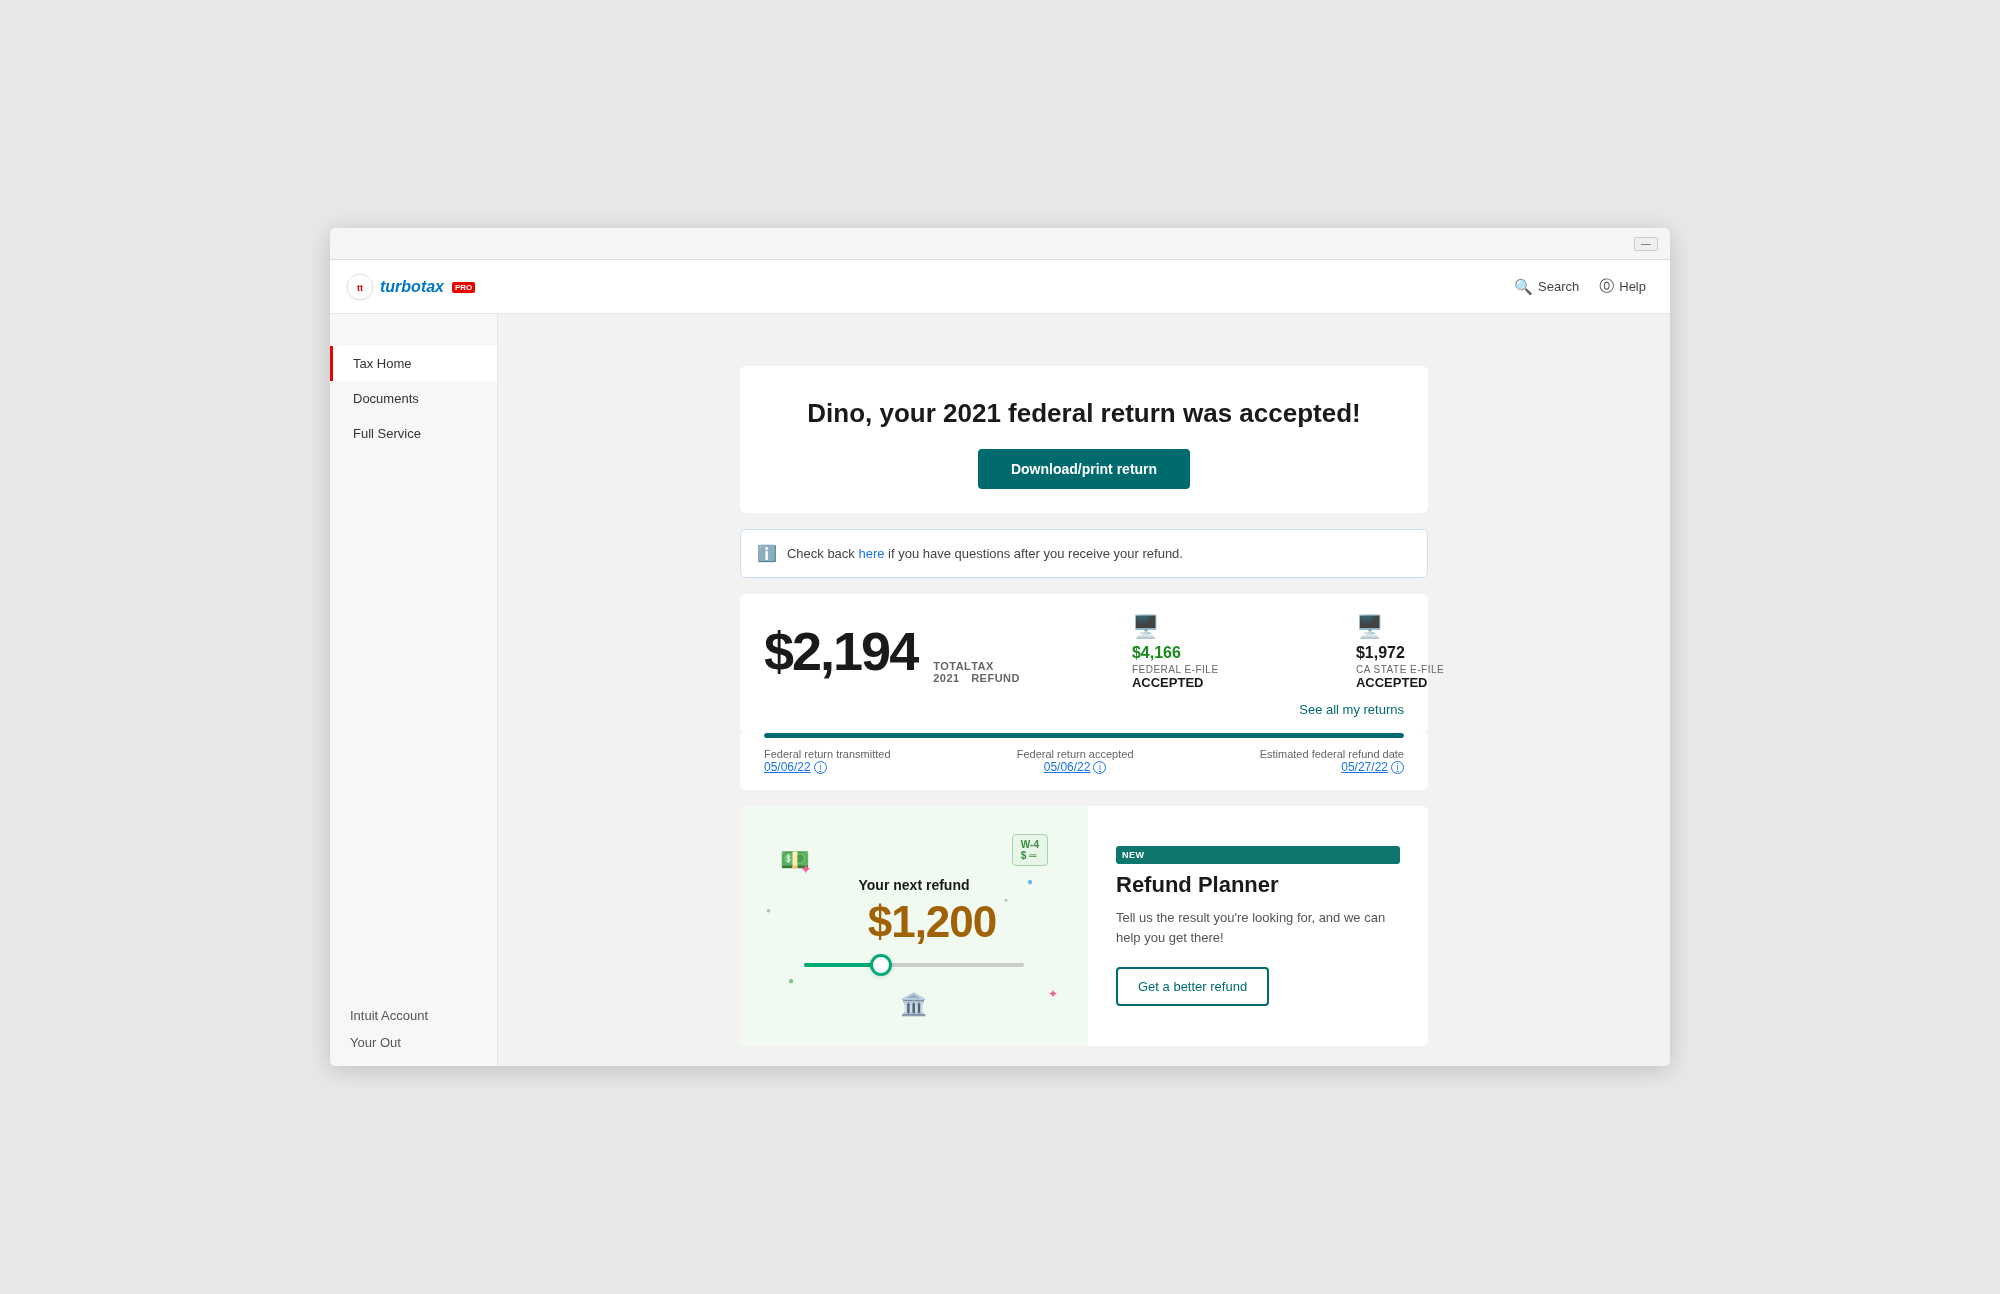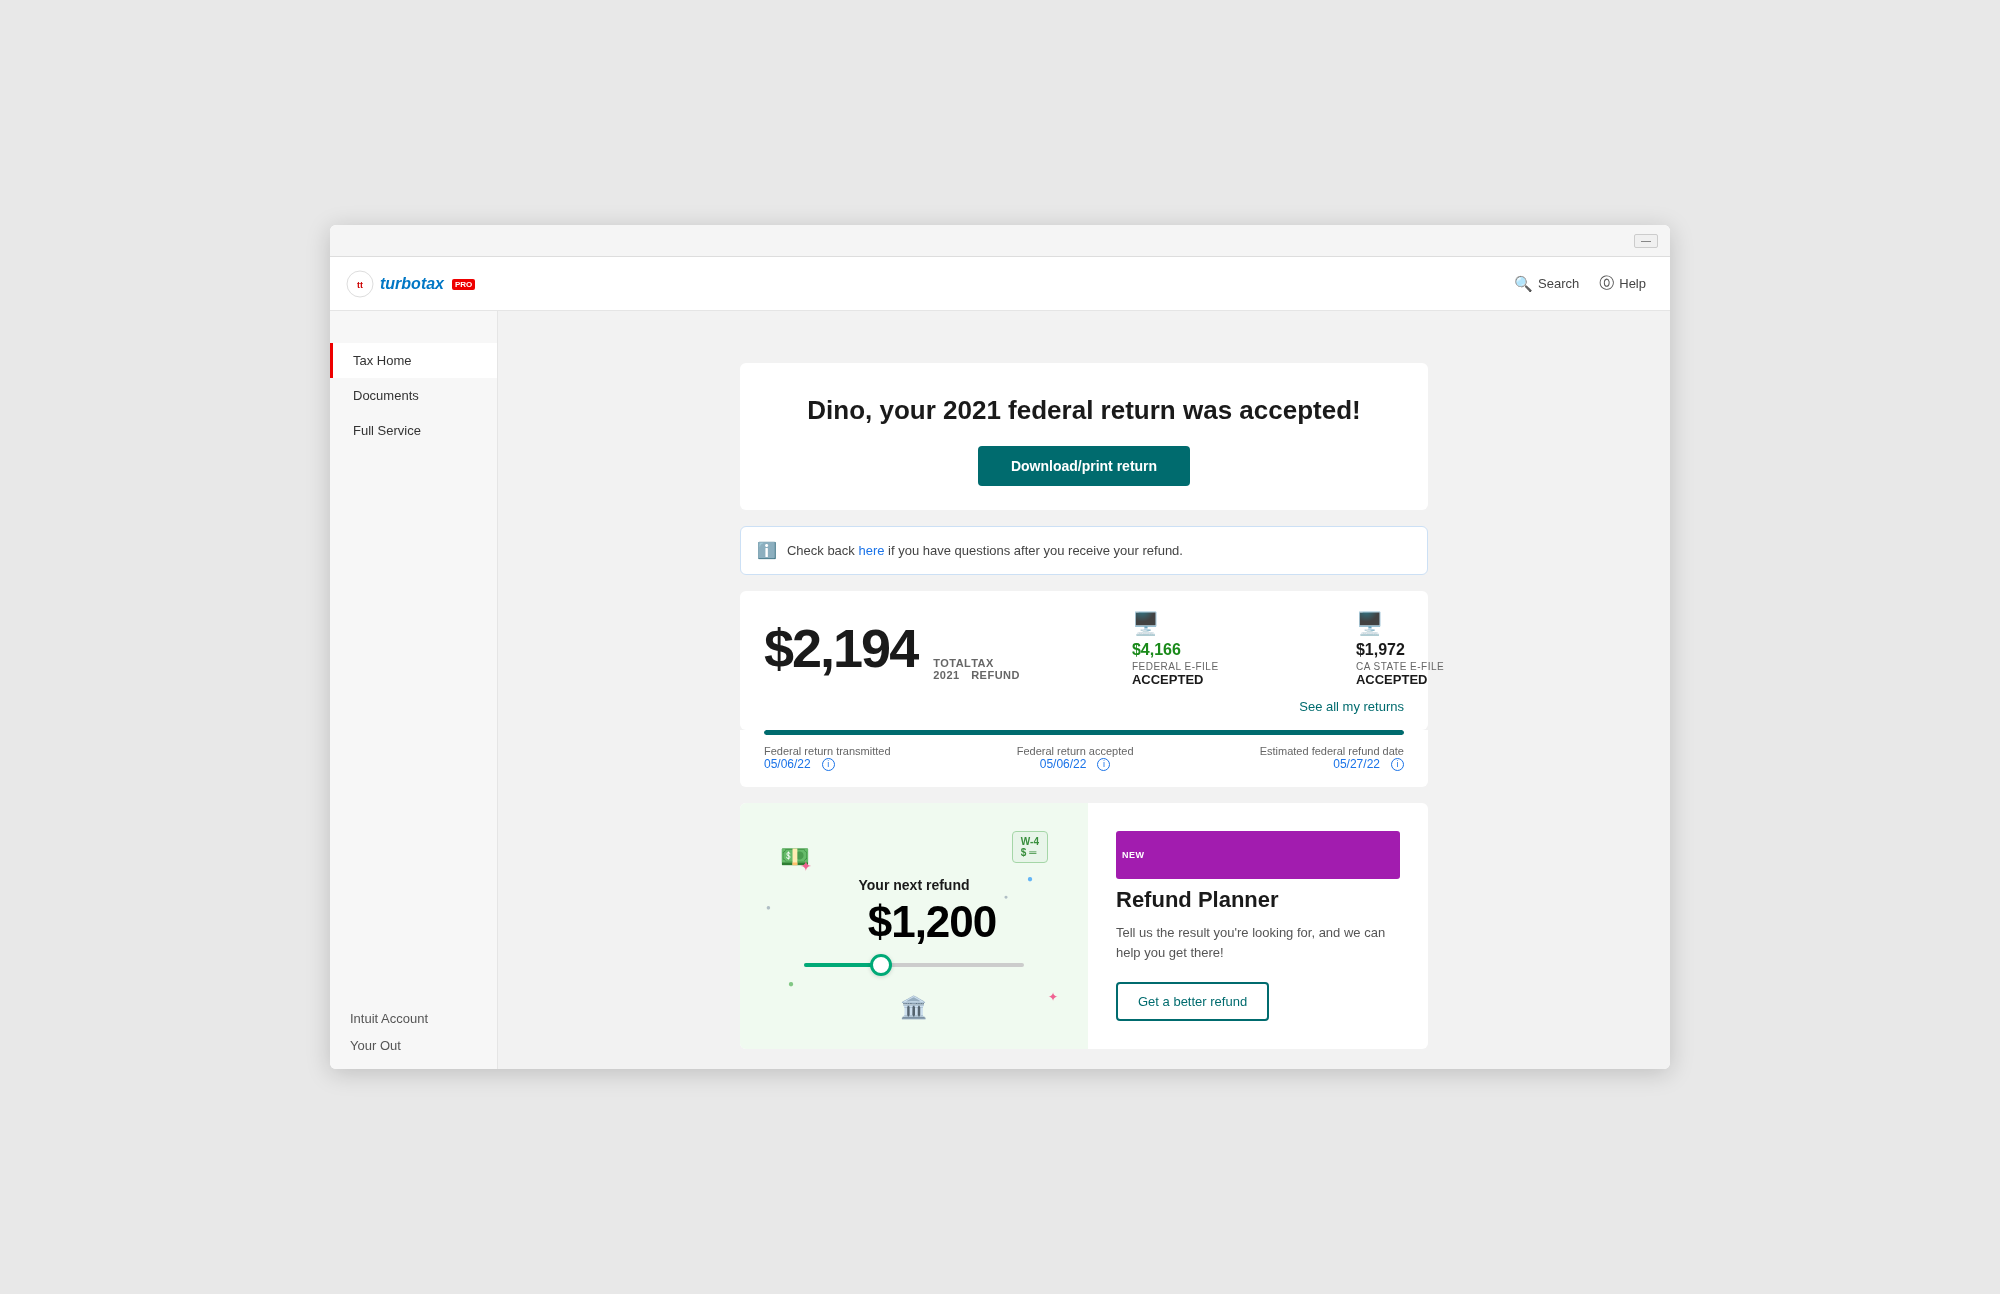--- a/index.html
+++ b/index.html
@@ -313,21 +313,22 @@
     .progress-label-text {
       font-size: 11px;
       color: #666;
     }
     .progress-label-date {
       font-size: 12px;
       color: #1a73e8;
       font-weight: 500;
       display: flex;
       align-items: center;
-      gap: 11px;
+      gap: 3px;
+      text-decoration: underline;
     }
     .progress-info-icon {
       width: 13px;
       height: 13px;
       border-radius: 50%;
       border: 1px solid #1a73e8;
       display: inline-flex;
       align-items: center;
       justify-content: center;
       font-size: 9px;
@@ -354,21 +355,21 @@
     }
     .planner-next-label {
       font-size: 14px;
       font-weight: 600;
       color: #1a1a1a;
       margin-bottom: 4px;
     }
     .planner-amount {
       font-size: 44px;
       font-weight: 700;
-      color: #000000;
+      color: #a16207;
       letter-spacing: -1px;
       margin-bottom: 16px;
       margin-left: 36px;
     }
     .planner-slider-container {
       width: 220px;
       position: relative;
       margin-bottom: 8px;
     }
     .planner-slider-track {
@@ -400,26 +401,26 @@
       pointer-events: none;
     }
     .planner-right {
       width: 340px;
       padding: 28px 28px;
       display: flex;
       flex-direction: column;
       justify-content: center;
     }
     .new-badge {
-      background: #a21caf;
+      background: #0f766e;
       color: #fff;
       font-size: 9px;
       font-weight: 700;
       border-radius: 3px;
-      padding: 19px 6px;
+      padding: 4px 6px;
       display: inline-block;
       margin-bottom: 8px;
       letter-spacing: 0.5px;
     }
     .planner-title {
       font-size: 22px;
       font-weight: 600;
       color: #1a1a1a;
       margin-bottom: 10px;
     }

